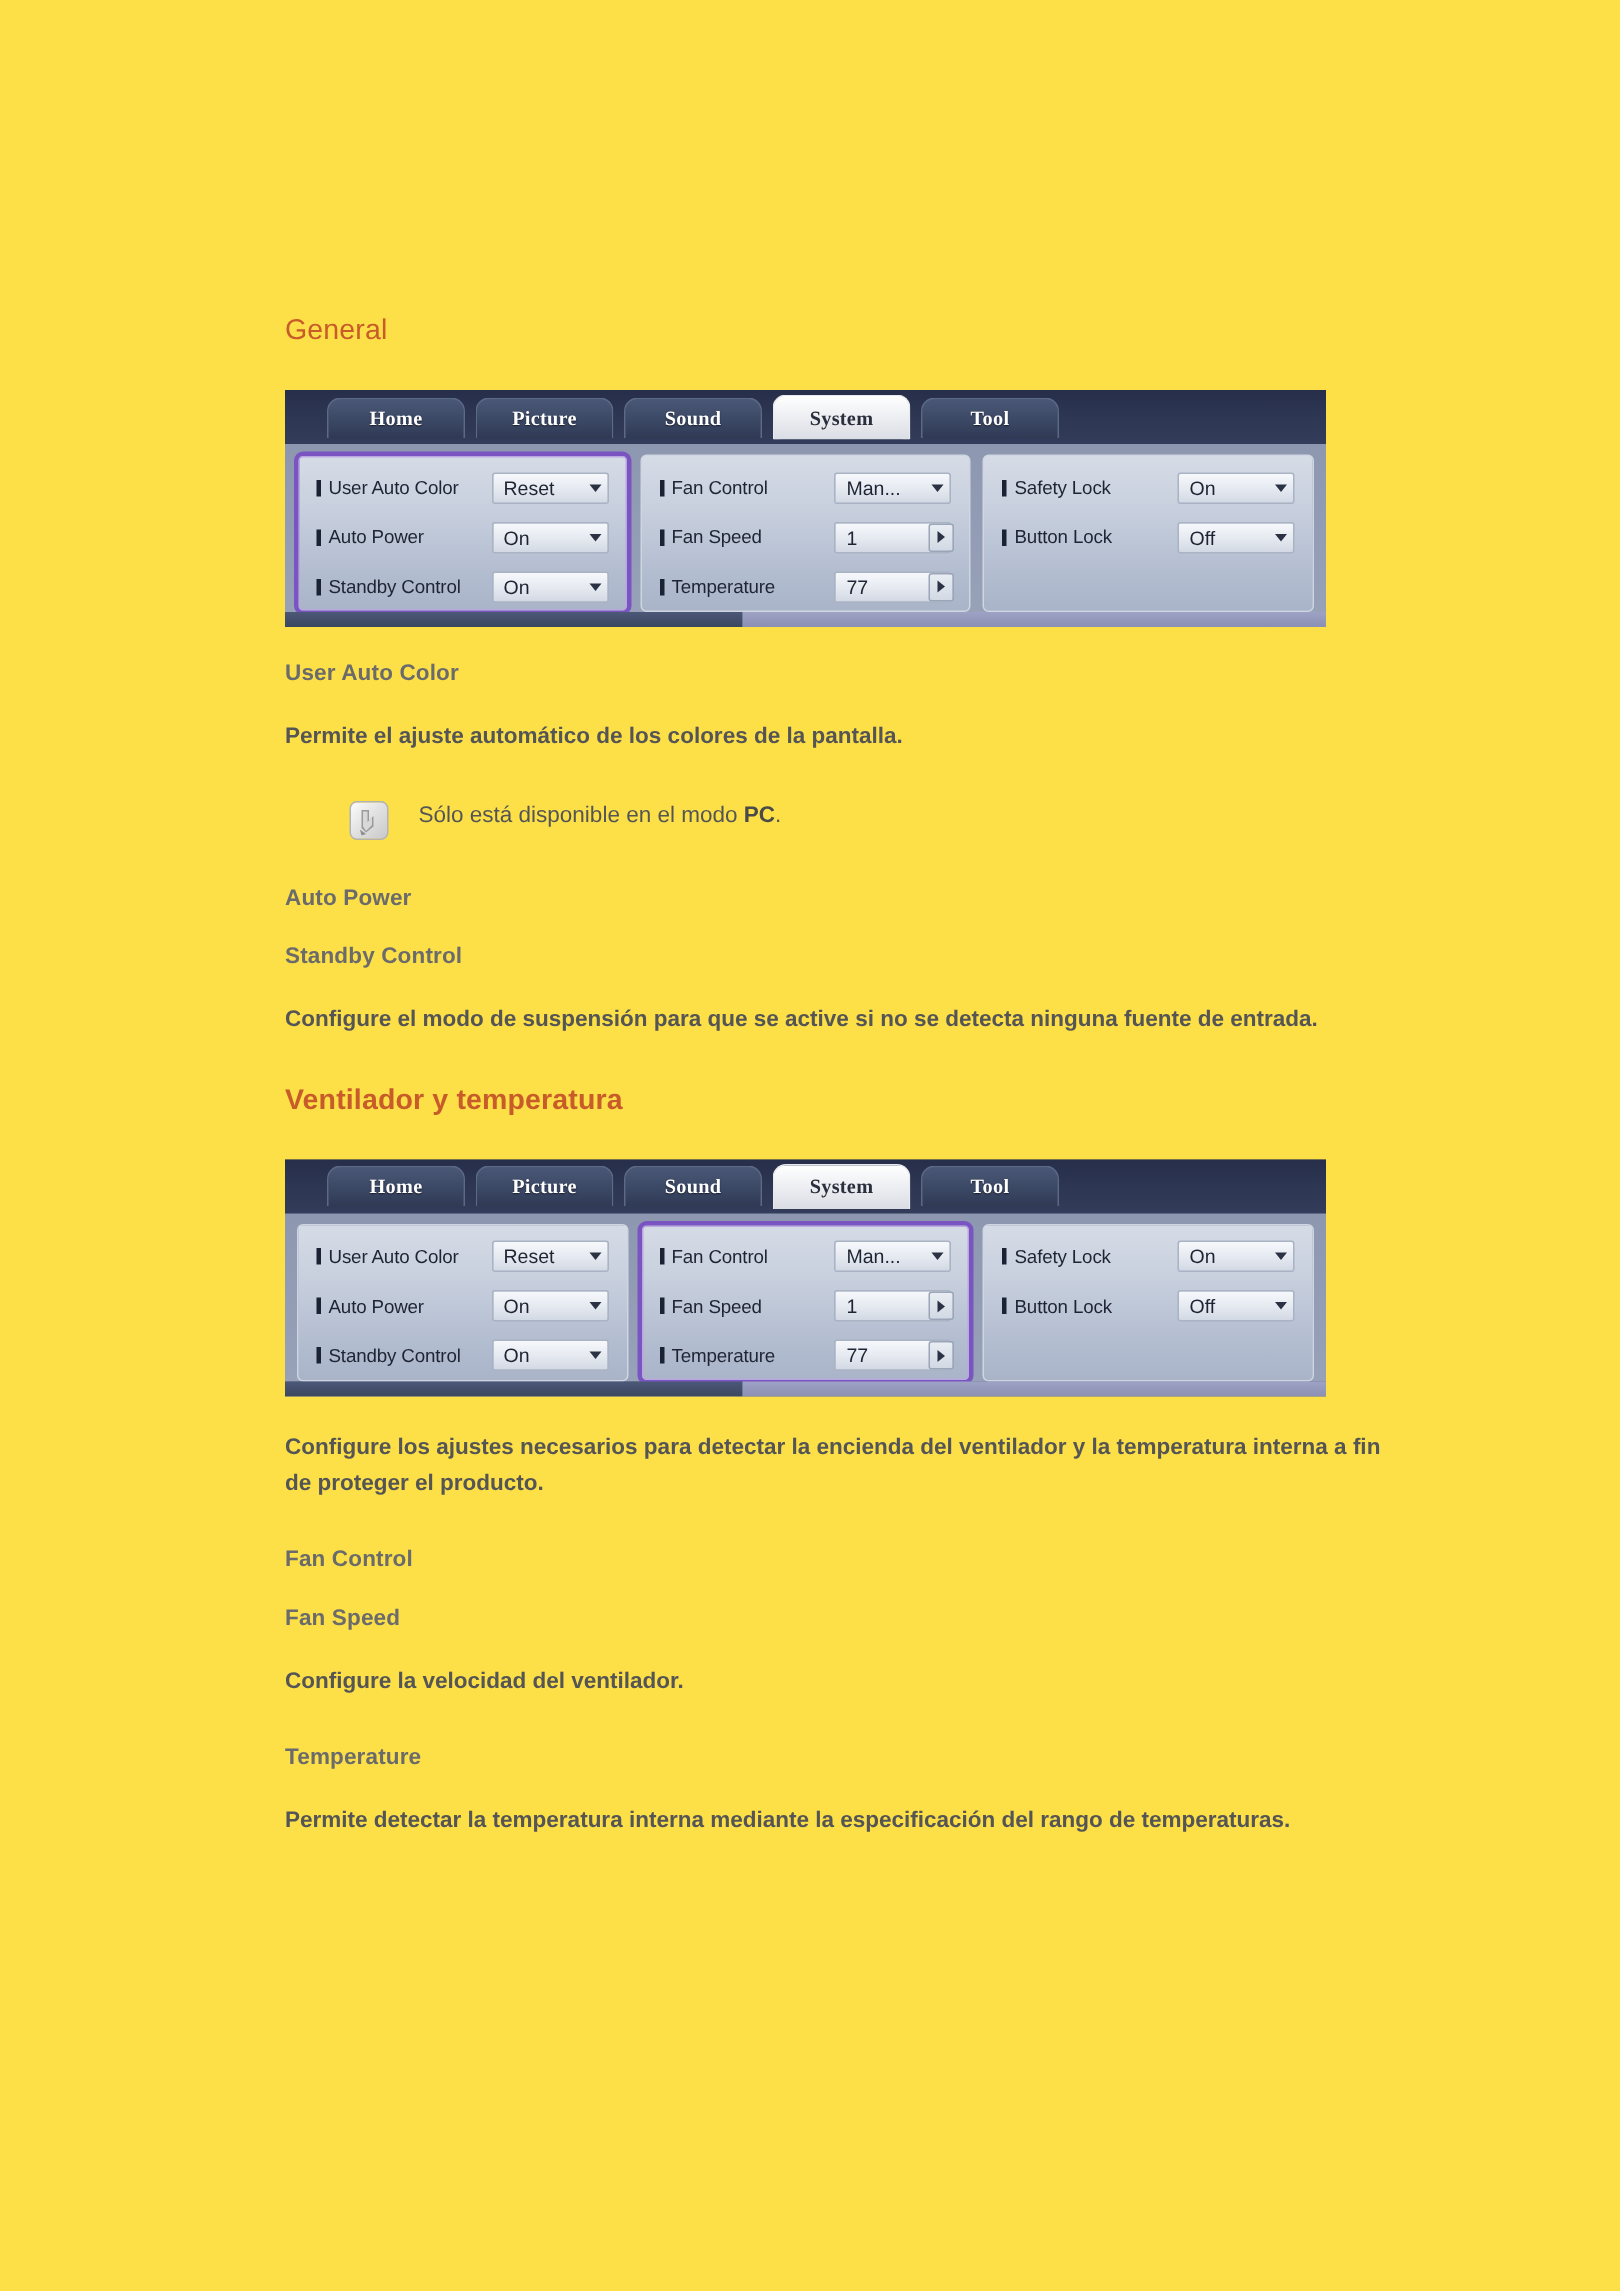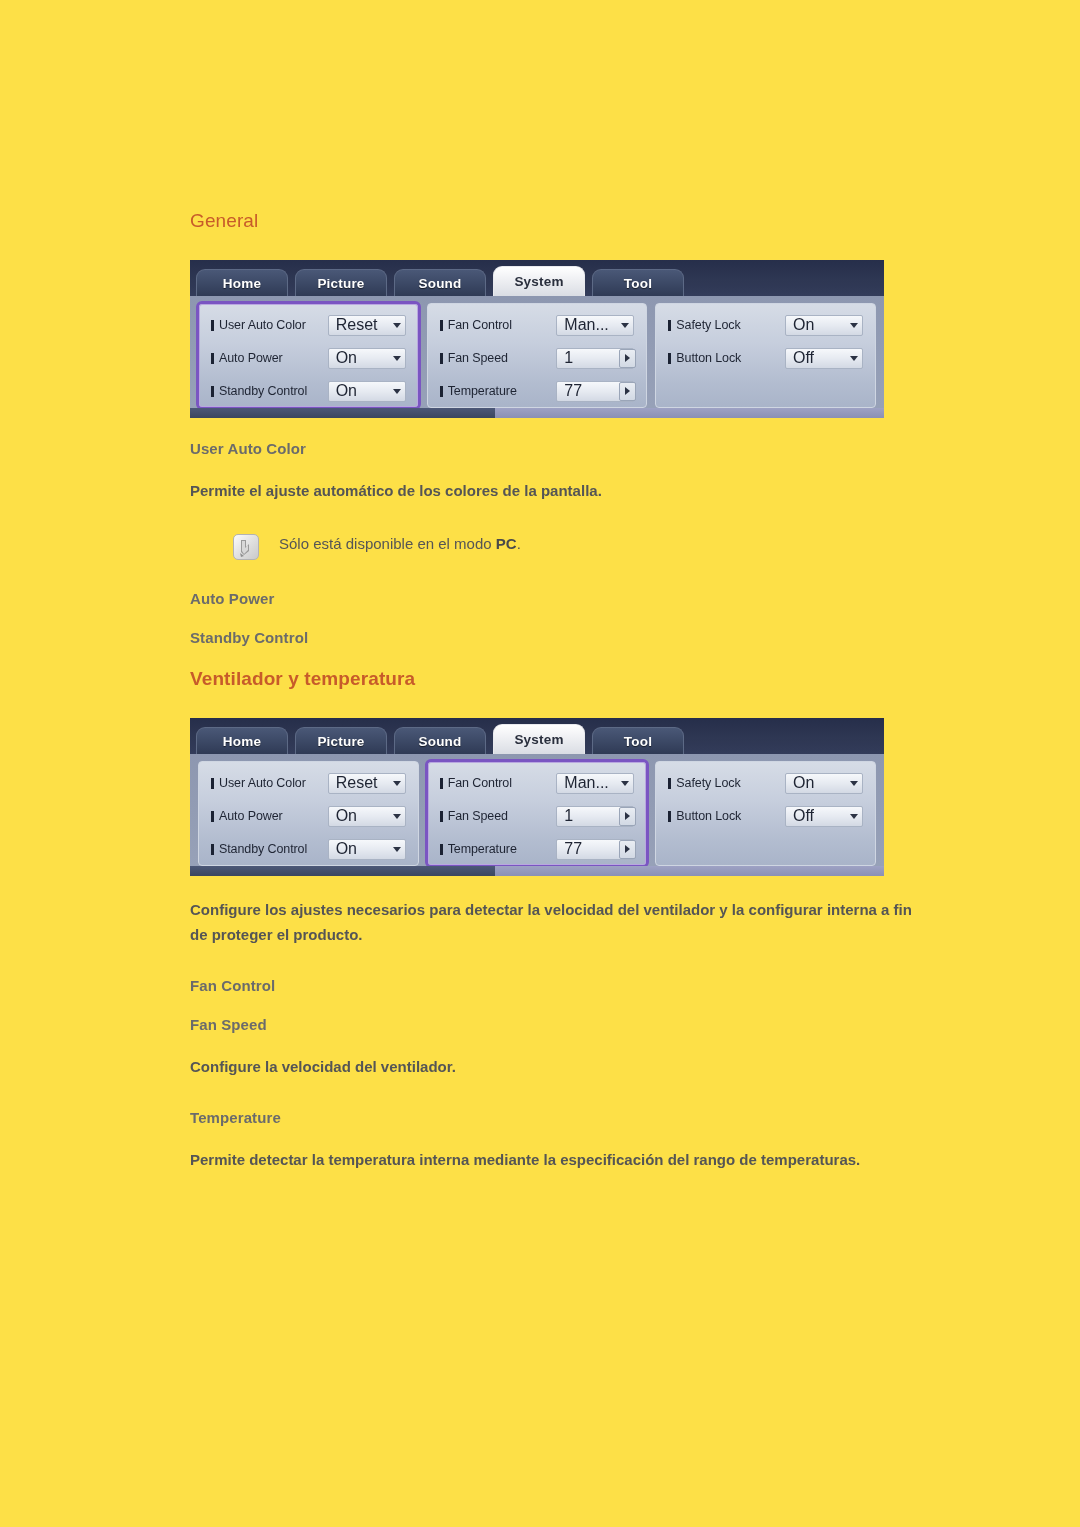--- a/index.html
+++ b/index.html
@@ -89,24 +89,25 @@
     width: 694px;
     height: 158px;
     margin: 0 0 22px 0;
     background: linear-gradient(180deg,#2b3350 0%,#353f5e 38%,#4d5674 72%,#6a7390 100%);
     box-sizing: border-box;
     overflow: hidden;
   }
   .osd-tabs {
     position: relative;
     height: 36px;
-    padding-left: 6px;
-    display: flex;
-    align-items: flex-end;
+    padding-left: 28px;
+    display: flex;
+    align-items: center;
     background: linear-gradient(180deg,#262e4a 0%,#2e3753 55%,#3c456333 100%);
+    font-family: Liberation Serif, serif;
   }
   .osd-tab {
     height: 27px;
     min-width: 92px;
     margin-right: 7px;
     border-radius: 9px 9px 0 0;
     background: linear-gradient(180deg,#4a5877 0%,#3d4a67 48%,#2f3a55 100%);
     border: 1px solid #5d6a86;
     border-bottom: none;
     color: #ffffff;
@@ -175,21 +176,21 @@
   .osd-ctrl {
     width: 78px;
     height: 21px;
     flex: 0 0 78px;
     background: linear-gradient(180deg,#f6f8fb 0%,#e6eaf1 50%,#d3d9e4 100%);
     border: 1px solid #a9b3c4;
     border-radius: 2px;
     display: flex;
     align-items: center;
     box-sizing: border-box;
-    font-size: 16px;
+    font-size: 13px;
     color: #1e2433;
     padding: 0 0 0 7px;
     position: relative;
   }
   .osd-ctrl .val { flex: 1; white-space: nowrap; }
   .caret-down {
     width: 0; height: 0;
     border-left: 4px solid transparent;
     border-right: 4px solid transparent;
     border-top: 5px solid #2b3244;
@@ -362,20 +363,21 @@
           <path d="M5 4 L8 4 L8 11 L11 8 L11 13 L7 17 L5 14 Z" fill="#d8d8d8"></path>
           <path d="M3 16 L7 19 L4 20 Z" fill="#8f8f8f"></path>
         </svg>
       </span>
       <span class="note-text"><span>Sólo está disponible en el modo </span><b>PC</b><span>.</span></span>
     </div>
 
     <h3 class="sub-heading">Auto Power</h3>
 
     <h3 class="sub-heading">Standby Control</h3>
+    <p class="body-text">Configure el modo de suspensión para que se active si no se detecta ninguna fuente de entrada.</p>
 
     <h2 class="section-heading bold">Ventilador y temperatura</h2>
 
     <div class="osd">
       <div class="osd-tabs">
         <div class="osd-tab">
           <span>Home</span>
         </div>
         <div class="osd-tab">
           <span>Picture</span>
@@ -486,21 +488,21 @@
           </div>
         </div>
       </div>
 
       <div class="osd-footer">
         <span class="left"></span>
         <span class="right"></span>
       </div>
     </div>
 
-    <p class="body-text">Configure los ajustes necesarios para detectar la velocidad del ventilador y la configurar interna a fin de proteger el producto.</p>
+    <p class="body-text">Configure los ajustes necesarios para detectar la encienda del ventilador y la temperatura interna a fin de proteger el producto.</p>
 
     <h3 class="sub-heading">Fan Control</h3>
 
     <h3 class="sub-heading">Fan Speed</h3>
     <p class="body-text">Configure la velocidad del ventilador.</p>
 
     <h3 class="sub-heading">Temperature</h3>
     <p class="body-text">Permite detectar la temperatura interna mediante la especificación del rango de temperaturas.</p>
 
   </div>

